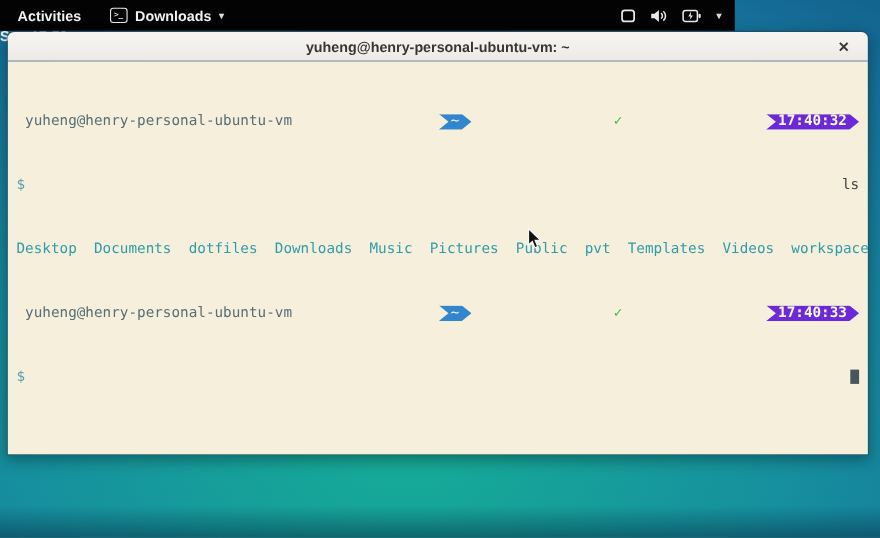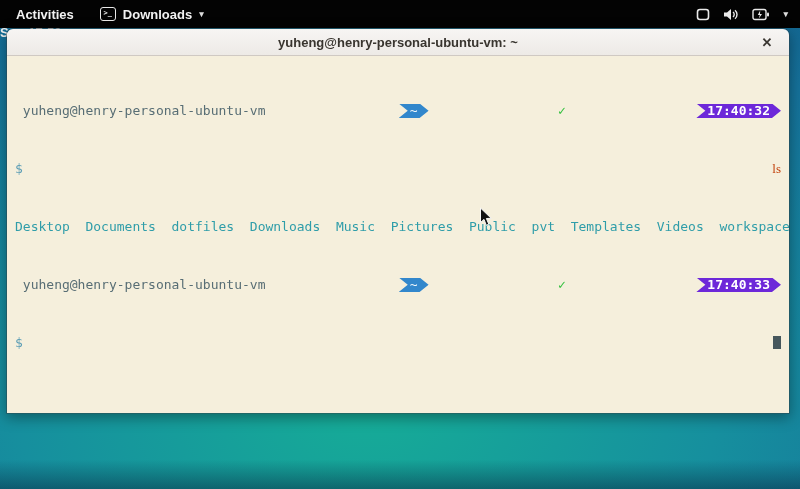--- a/index.html
+++ b/index.html
@@ -7,21 +7,21 @@
   body {
     font-family:"Liberation Sans", sans-serif;
     background:
       linear-gradient(to bottom, rgba(0,0,0,0) 94%, rgba(4,30,54,.45) 100%),
       radial-gradient(115% 130% at 46% 82%, #16ad97 0%, #168f9e 38%, #15719a 68%, #115a86 86%, #0d456c 100%);
     position:relative;
   }
 
   
   .topbar {
-    position:absolute; left:0; top:0; width:800px; height:28px;
+    position:absolute; left:0; top:0; width:668px; height:28px;
     background:#030303; color:#f2f2f2; display:flex; align-items:center;
     font-size:13px; font-weight:bold;
   }
   .tb-left { display:flex; align-items:center; gap:18px; padding-left:12px; }
   .tb-btn { display:flex; align-items:center; gap:7px; height:28px; padding:0 4px; cursor:default; }
   .term-glyph {
     width:16px; height:14px; border:1.5px solid #e9e9e9; border-radius:3px;
     font-size:7px; line-height:11px; text-align:center; font-family:"DejaVu Sans Mono", monospace;
     color:#e9e9e9; font-weight:bold;
   }
@@ -64,21 +64,21 @@
   .pl-seg {
     display:inline-block; height:14.5px; line-height:14.5px; padding:0 11px;
     clip-path:polygon(0 0, calc(100% - 9px) 0, 100% 50%, calc(100% - 9px) 100%, 0 100%, 9px 50%);
     margin-left:3px;
   }
   .pl-dir { background:#3287cc; color:#eef6fb; }
   .pl-ok { color:#35c140; font-weight:bold; padding:0 5px 0 7px; }
   .pl-time { background:#6d28d9; color:#ffffff; font-weight:bold; }
 
   .sh-prompt { color:#5b9db5; }
-  .sh-cmd { color:#c2410c;font-family:Liberation Serif, serif; }
+  .sh-cmd { color:#404040; }
   .dirs { color:#2f9da9; }
   .cursor-block { display:inline-block; width:8px; height:13px; background:#46575c; margin-left:1px; }
 
   .mouse-cursor { position:absolute; left:479px; top:207px; pointer-events:none; }
 </style>
 </head>
 <body>
 
 <div class="topbar">
   <div class="tb-left">

